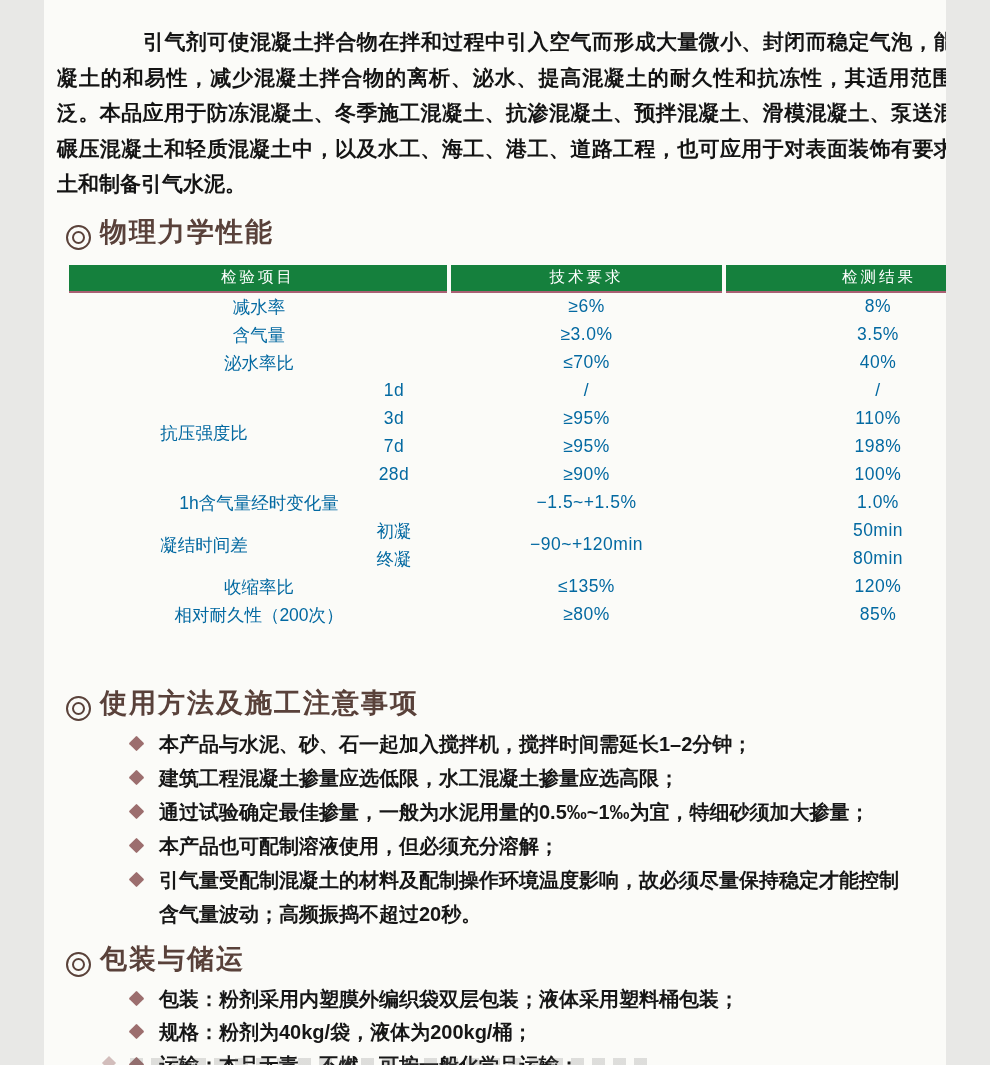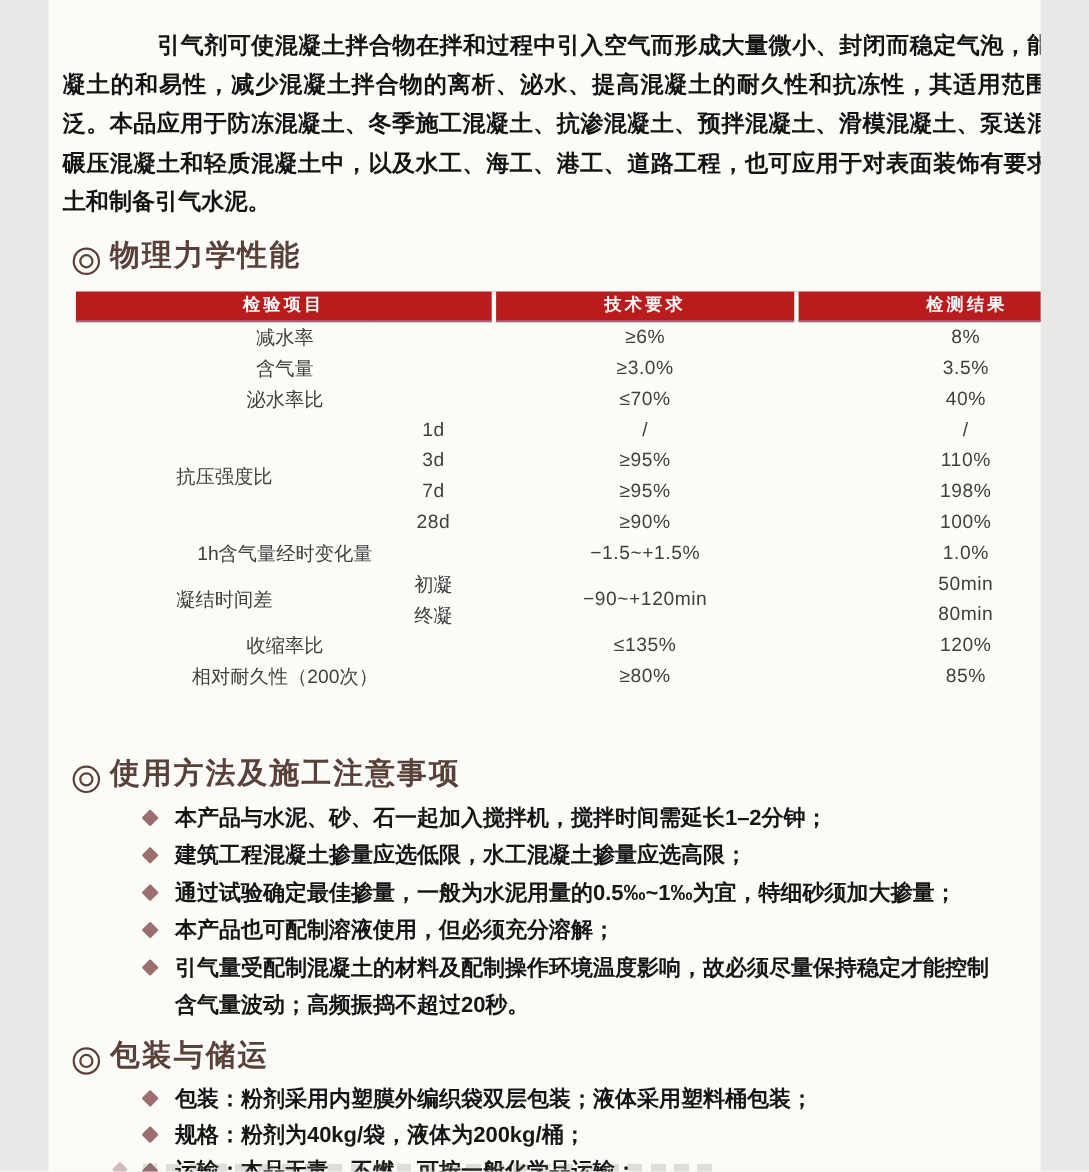--- a/index.html
+++ b/index.html
@@ -59,36 +59,36 @@
     border-collapse:collapse;
     table-layout:fixed;
     font-size:17.5px;
     font-weight:500;
   }
   table.props col.c-item{width:270px;}
   table.props col.c-sub{width:110px;}
   table.props col.c-req{width:275px;}
   table.props col.c-res{width:308px;}
   table.props thead th{
-    background:#b91c1c;
+    background:#15803d;
     color:#ffffff;
     font-size:15.5px;
-    font-weight:700;
+    font-weight:400;
     letter-spacing:3px;
     height:26px;
     padding:0;
     border-bottom:2px solid #a96073;
   }
   table.props thead th.sep{border-left:4px solid #fbfbf8;}
   table.props tbody td{
     text-align:center;
     vertical-align:middle;
     height:28px;
     padding:0;
-    color:#404040;
+    color:#0369a1;
   }
   table.props tbody td.num{letter-spacing:0.5px;}
   
   .bullet-list{margin:6px 0 0 0;padding:0;list-style:none;}
   .bullet-list li{
     position:relative;
     margin:0 30px 0 115px;
     line-height:34px;
     font-size:20px;
     font-weight:600;

